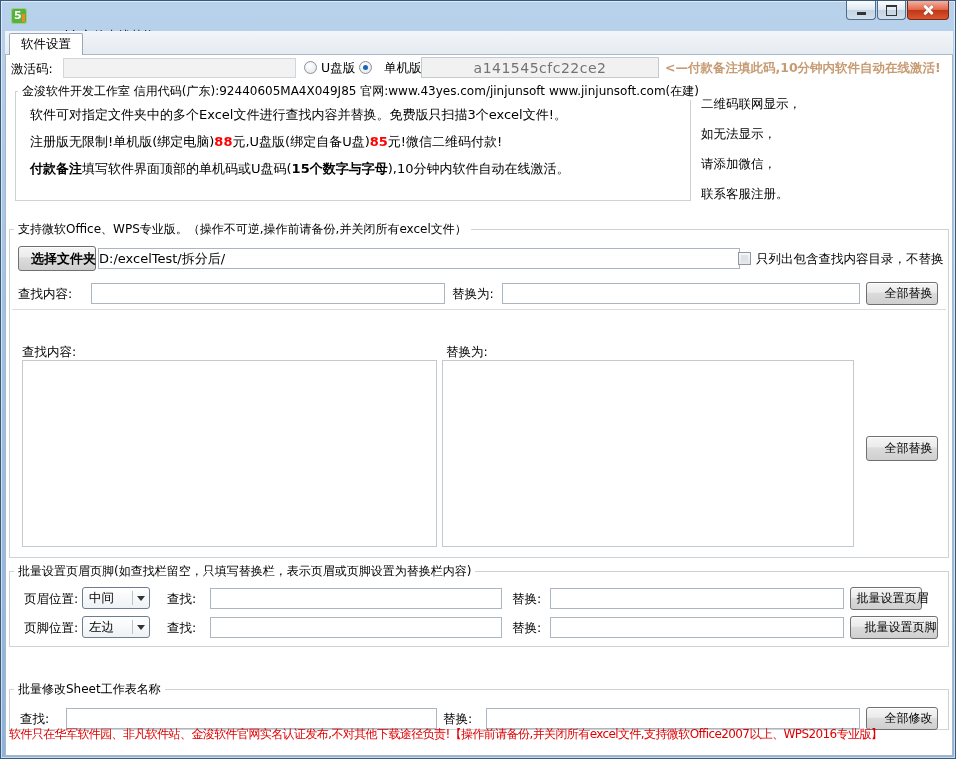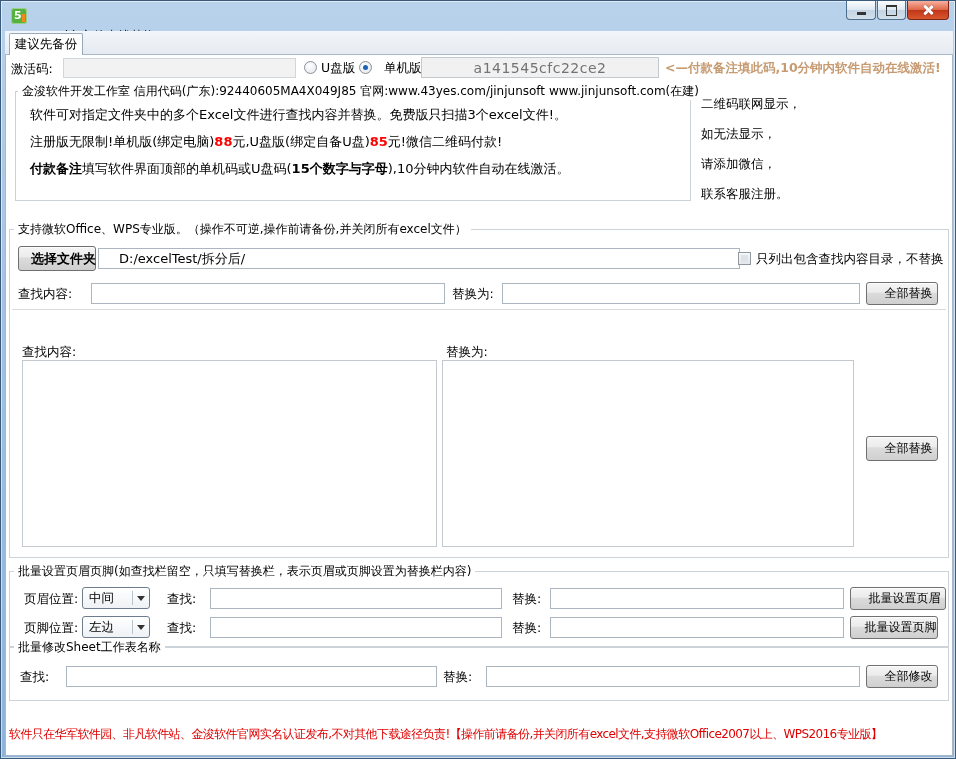--- a/index.html
+++ b/index.html
@@ -29,21 +29,21 @@
   .ic-close{position:relative;width:12px;height:12px;}
   .ic-close::before,.ic-close::after{content:"";position:absolute;left:5px;top:0;width:2.5px;height:12px;background:#fff;border-radius:1px;box-shadow:0 0 1px rgba(0,0,0,.5);}
   .ic-close::before{transform:rotate(45deg);} .ic-close::after{transform:rotate(-45deg);}
   
   .tabstrip{left:4px;top:30px;width:948px;height:23px;background:linear-gradient(#f2f5f9,#e6ebf1);}
   .tab{left:8px;top:32px;width:74px;height:22px;background:#fff;border:1px solid #98a8b8;border-bottom:none;
     border-radius:2px 2px 0 0;display:flex;align-items:center;justify-content:center;font-size:12.5px;cursor:pointer;}
   .page{left:4px;top:53px;width:948px;height:702px;background:#fff;border:1px solid #a8b8c8;}
   
   .lbl{font-size:12.5px;white-space:nowrap;}
-  .tb{border:1px solid #abb6c0;background:#fff;font-size:13px;font-family:"DejaVu Sans",sans-serif;padding:1px 20px;outline:none;}
+  .tb{border:1px solid #abb6c0;background:#fff;font-size:13px;font-family:"DejaVu Sans",sans-serif;padding:1px 0;outline:none;}
   .tb.dis{background:#f2f2f2;border-color:#cfd6dc;}
   .codebox{background:#f1f1f1;border:1px solid #c4c9ce;display:flex;align-items:center;justify-content:center;
     font-size:14px;color:#737373;letter-spacing:.5px;}
   .btn{border:1px solid #707070;border-radius:3px;font-size:12px;color:#000;cursor:pointer;
     background:linear-gradient(180deg,#f5f5f5 0%,#ebebeb 45%,#dcdcdc 46%,#cfcfcf 100%);
     box-shadow:inset 0 1px 0 rgba(255,255,255,.8);display:flex;align-items:center;justify-content:center;white-space:nowrap;padding-left:13px;}
   .btn.bold{font-weight:bold;font-size:13px;}
   .grp{border:1px solid #ccd3d9;}
   .legend{position:absolute;top:-9px;left:4px;background:#fff;padding:0 4px;font-size:12px;white-space:nowrap;color:#000;}
   .radio{width:13px;height:13px;border-radius:50%;border:1px solid #8a9097;background:radial-gradient(circle at 40% 35%,#fff,#dfe5ea);}
@@ -82,21 +82,21 @@
     <div class="abs capbtn max">
         <span class="ic-max"></span>
       </div>
     <div class="abs capbtn close">
         <span class="ic-close"></span>
       </div>
   </div>
 
   <div class="abs tabstrip"></div>
   <div class="abs page"></div>
-  <div class="abs tab">建议先备份</div>
+  <div class="abs tab">软件设置</div>
 
   <div class="abs lbl" style="left:10px;top:60px;">激活码:</div>
   <input class="abs tb dis" style="left: 62px; top: 57px; width: 233px; height: 20px;" value="">
   <div class="abs radio" style="left:303px;top:60px;"></div>
   <div class="abs lbl" style="left:320px;top:59px;">U盘版</div>
   <div class="abs radio sel" style="left:358px;top:60px;"></div>
   <div class="abs lbl" style="left:375px;top:59px;margin-left:8px;">单机版</div>
   <div class="abs codebox" style="left:420px;top:56px;width:238px;height:21px;">a141545cfc22ce2</div>
   <div class="abs hint" style="left:664px;top:59px;">&lt;—付款备注填此码,10分钟内软件自动在线激活!</div>
 
@@ -144,38 +144,38 @@
       <span class="val">中间</span>
       <span class="sep"></span>
       <span class="arr">
           <span class="tri"></span>
         </span>
     </div>
     <div class="abs lbl" style="left:157px;top:19px;">查找:</div>
     <input class="abs tb" style="left: 200px; top: 16px; width: 292px; height: 21px;">
     <div class="abs lbl" style="left:502px;top:19px;">替换:</div>
     <input class="abs tb" style="left: 540px; top: 16px; width: 294px; height: 21px;">
-    <div class="abs btn" style="left:840px;top:15px;width:96px;height:23px;">批量设置页眉</div>
+    <div class="abs btn" style="left:840px;top:15px;width:72px;height:23px;">批量设置页眉</div>
 
     <div class="abs lbl" style="left:14px;top:48px;">页脚位置:</div>
     <div class="abs combo" style="left:72px;top:44px;width:68px;height:22px;">
       <span class="val">左边</span>
       <span class="sep"></span>
       <span class="arr">
           <span class="tri"></span>
         </span>
     </div>
     <div class="abs lbl" style="left:157px;top:48px;">查找:</div>
     <input class="abs tb" style="left: 200px; top: 45px; width: 292px; height: 21px;">
     <div class="abs lbl" style="left:502px;top:48px;">替换:</div>
     <input class="abs tb" style="left: 540px; top: 45px; width: 294px; height: 21px;">
     <div class="abs btn" style="left:840px;top:44px;width:88px;height:23px;">批量设置页脚</div>
   </div>
 
-  <div class="abs grp" style="left:8px;top:646px;width:940px;height:54px;">
+  <div class="abs grp" style="left:8px;top:688px;width:940px;height:41px;">
     <span class="legend">批量修改Sheet工作表名称</span>
     <div class="abs lbl" style="left:10px;top:21px;">查找:</div>
     <input class="abs tb" style="left: 56px; top: 18px; width: 371px; height: 21px;">
     <div class="abs lbl" style="left:433px;top:21px;">替换:</div>
     <input class="abs tb" style="left: 476px; top: 18px; width: 374px; height: 21px;">
     <div class="abs btn" style="left:856px;top:17px;width:72px;height:23px;">全部修改</div>
   </div>
 
   <div class="abs notice" style="left:8px;top:725px;width:940px;">软件只在华军软件园、非凡软件站、金浚软件官网实名认证发布,不对其他下载途径负责!【操作前请备份,并关闭所有excel文件,支持微软Office2007以上、WPS2016专业版】</div>
 

